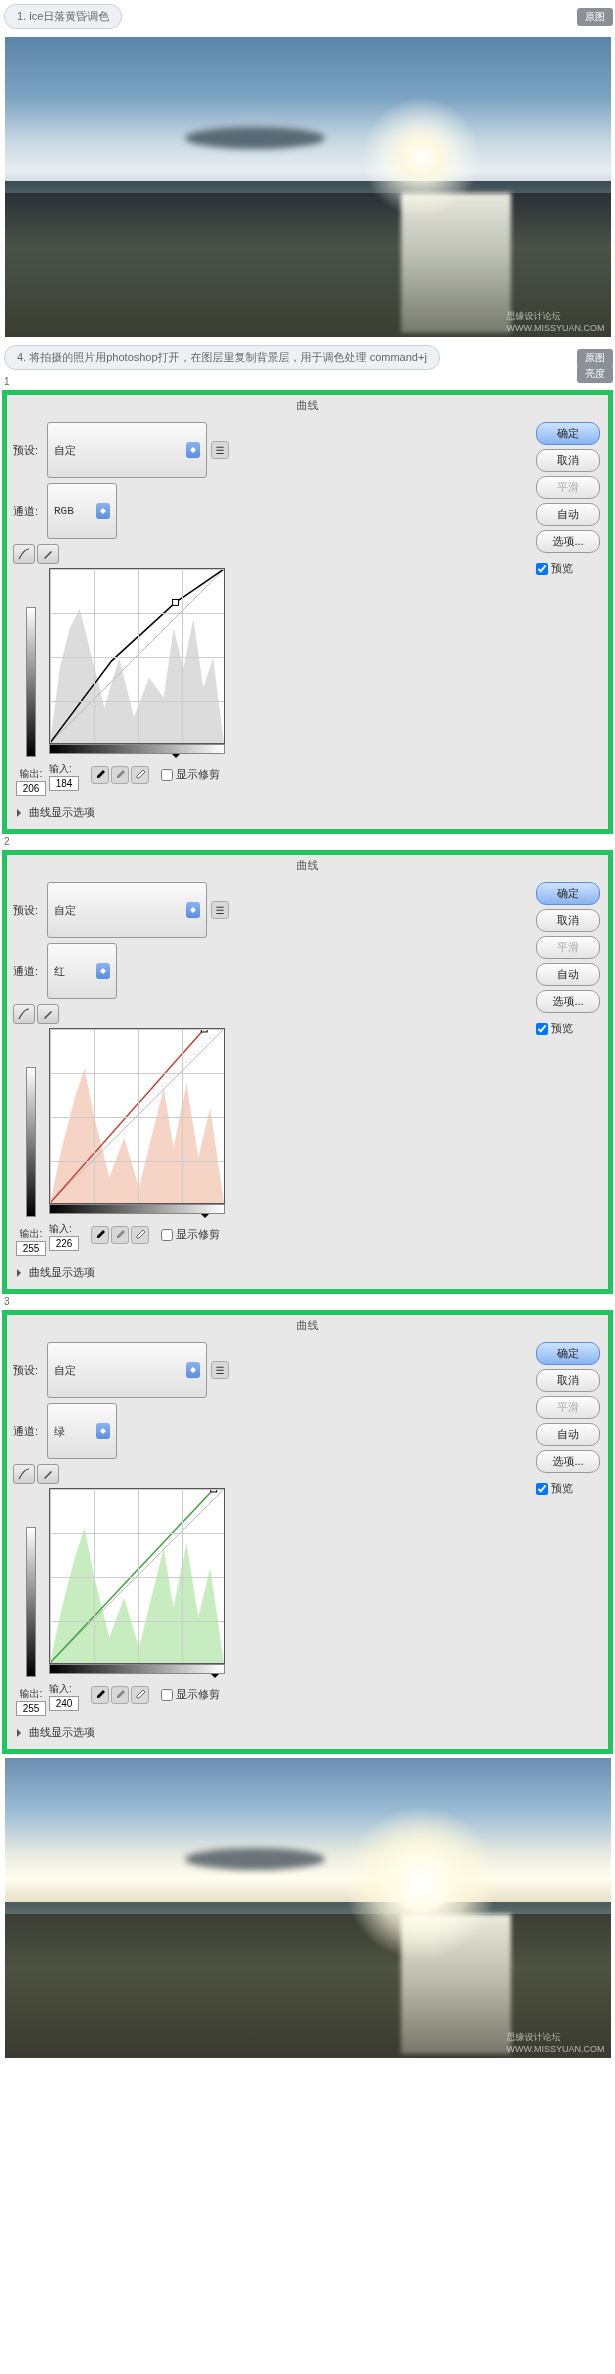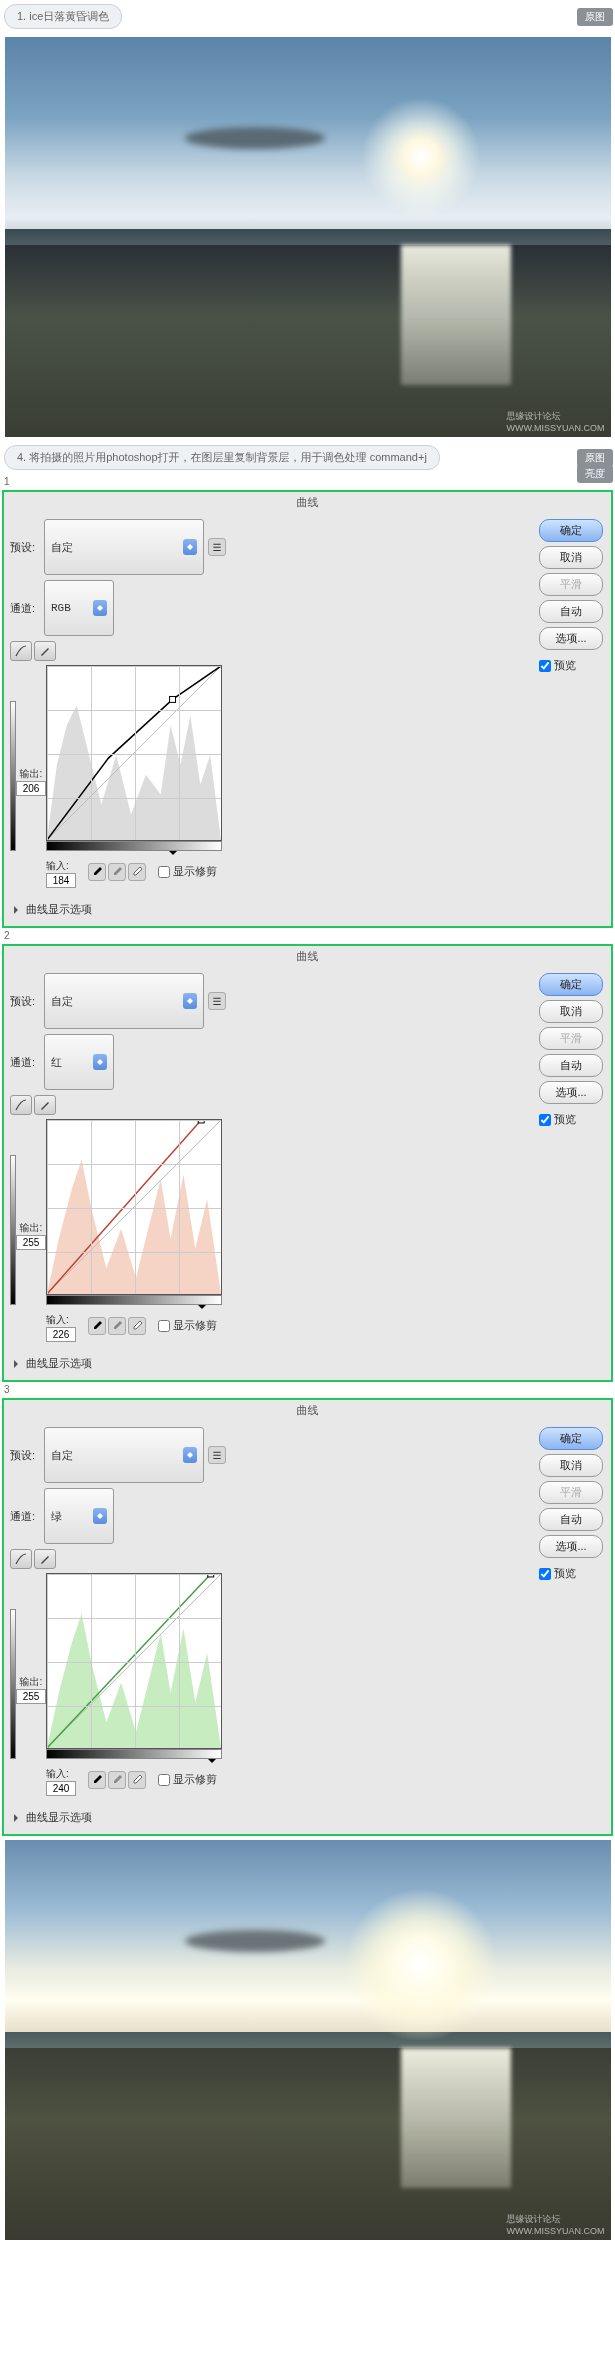--- a/index.html
+++ b/index.html
@@ -3,50 +3,50 @@
 <meta charset="utf-8">
 <style>
   * { box-sizing: border-box; margin: 0; padding: 0; }
   body { font-family: "Microsoft YaHei", Arial, sans-serif; font-size: 11px; background: #fff; width: 615px; color: #333; }
   
   .step-bar { background: #eef1f4; border: 1px solid #c8d0d9; border-radius: 12px; padding: 4px 12px; margin: 4px; font-size: 11px; color: #666; display: flex; justify-content: space-between; align-items: center; }
   .step-bar.narrow { margin-right: 60px; text-align: right; }
   .pill-btn { background: #8a9096; color: #fff; border-radius: 3px; padding: 2px 8px; font-size: 10px; position: absolute; right: 2px; }
   .step-row { position: relative; display: flex; align-items: center; }
   
-  .photo { width: 606px; height: 400px; margin: 4px auto; position: relative; overflow: hidden; }
+  .photo { width: 606px; height: 300px; margin: 4px auto; position: relative; overflow: hidden; }
   .photo-sky { position: absolute; inset: 0; }
   .photo1 .photo-sky { background: linear-gradient(to bottom, #5b84a8 0%, #7ba3c2 20%, #c9d9e4 35%, #e8eef2 45%, #d4dce2 48%, #3a4a52 48%, #4e5e64 52%, #2a3036 52%, #4a5248 70%, #3a3e32 100%); }
   .photo2 .photo-sky { background: linear-gradient(to bottom, #6a8eb0 0%, #9dbdd6 18%, #e8ebe0 32%, #fffef0 40%, #e8e0c8 48%, #4a5a5e 48%, #5e6e6a 52%, #3a3e36 52%, #4e5240 70%, #3a3a30 100%); }
   .sun { position: absolute; top: 60px; right: 130px; width: 120px; height: 120px; background: radial-gradient(circle, #fff 0%, #fff8e0 20%, rgba(255,255,240,0.6) 40%, rgba(255,255,255,0) 70%); }
   .photo2 .sun { background: radial-gradient(circle, #fff 0%, #fffce8 25%, rgba(255,250,220,0.7) 45%, rgba(255,255,240,0) 72%); width: 150px; height: 150px; top: 50px; right: 115px; }
   .water-reflect { position: absolute; top: 52%; right: 100px; width: 110px; height: 140px; background: linear-gradient(to bottom, rgba(255,255,240,0.9), rgba(255,255,240,0.3)); filter: blur(2px); }
   .cloud { position: absolute; top: 90px; left: 180px; width: 140px; height: 22px; background: #5a6a74; border-radius: 50%; filter: blur(3px); }
   .photo2 .cloud { background: #6a7478; }
   .watermark { position: absolute; bottom: 4px; right: 6px; color: rgba(255,255,255,0.6); font-size: 9px; }
   
-  .dialog { background: #e8e8e8; border: 2px solid #22c55e; margin: 2px; padding: 0; position: relative; }
+  .dialog { background: #e8e8e8; border: 5px solid #22c55e; margin: 2px; padding: 0; position: relative; }
   .dialog-num { position: absolute; left: 4px; top: -14px; font-size: 10px; color: #666; }
   .dialog-title { text-align: center; font-size: 11px; color: #555; padding: 3px 0; }
   .dialog-body { display: flex; padding: 6px; }
   .dialog-left { flex: 1; }
   .dialog-right { width: 74px; padding-left: 8px; display: flex; flex-direction: column; gap: 4px; }
   
   .row { display: flex; align-items: center; margin-bottom: 5px; gap: 4px; }
   .lbl { font-size: 11px; color: #333; width: 30px; }
   .select { background: linear-gradient(#fafafa,#e0e0e0); border: 1px solid #999; border-radius: 3px; padding: 19px 6px; font-size: 11px; display: inline-flex; align-items: center; position: relative; }
   .sel-preset { width: 160px; }
   .sel-channel { width: 70px; font-family: Liberation Mono, monospace; }
   .sel-arrows { width: 14px; height: 16px; background: linear-gradient(#8ab4f0,#5a8de0); border-radius: 3px; margin-left: auto; position: relative; }
   .sel-arrows::before { content:''; position:absolute; left:4px; top:2px; border:3px solid transparent; border-bottom-color:#fff; }
   .sel-arrows::after { content:''; position:absolute; left:4px; bottom:2px; border:3px solid transparent; border-top-color:#fff; }
   .mini-icon { width: 18px; height: 18px; background: #d8d8d8; border: 1px solid #aaa; border-radius: 3px; display: inline-flex; align-items: center; justify-content: center; font-size: 10px; }
   
   .curve-area { display: flex; }
-  .curve-side { width: 36px; display: flex; align-items: center; justify-content: flex-end; }
+  .curve-side { width: 36px; display: flex; flex-direction: column; align-items: center; justify-content: flex-end; }
   .vgrad { width: 10px; height: 150px; background: linear-gradient(to bottom, #fff, #000); border: 1px solid #888; margin-bottom: 6px; }
   .io-box { text-align: center; margin-top: 4px; }
   .io-label { font-size: 10px; }
   .io-val { border: 1px solid #999; background: #fff; width: 30px; padding: 1px; font-size: 10px; text-align: center; }
   
   .curve-main { flex: 1; }
   .grid { width: 176px; height: 176px; border: 1px solid #555; background: #fff; position: relative; }
   .grid::before, .grid::after { content:''; position:absolute; background-image: 
     linear-gradient(#ccc 1px, transparent 1px),
     linear-gradient(90deg, #ccc 1px, transparent 1px);

